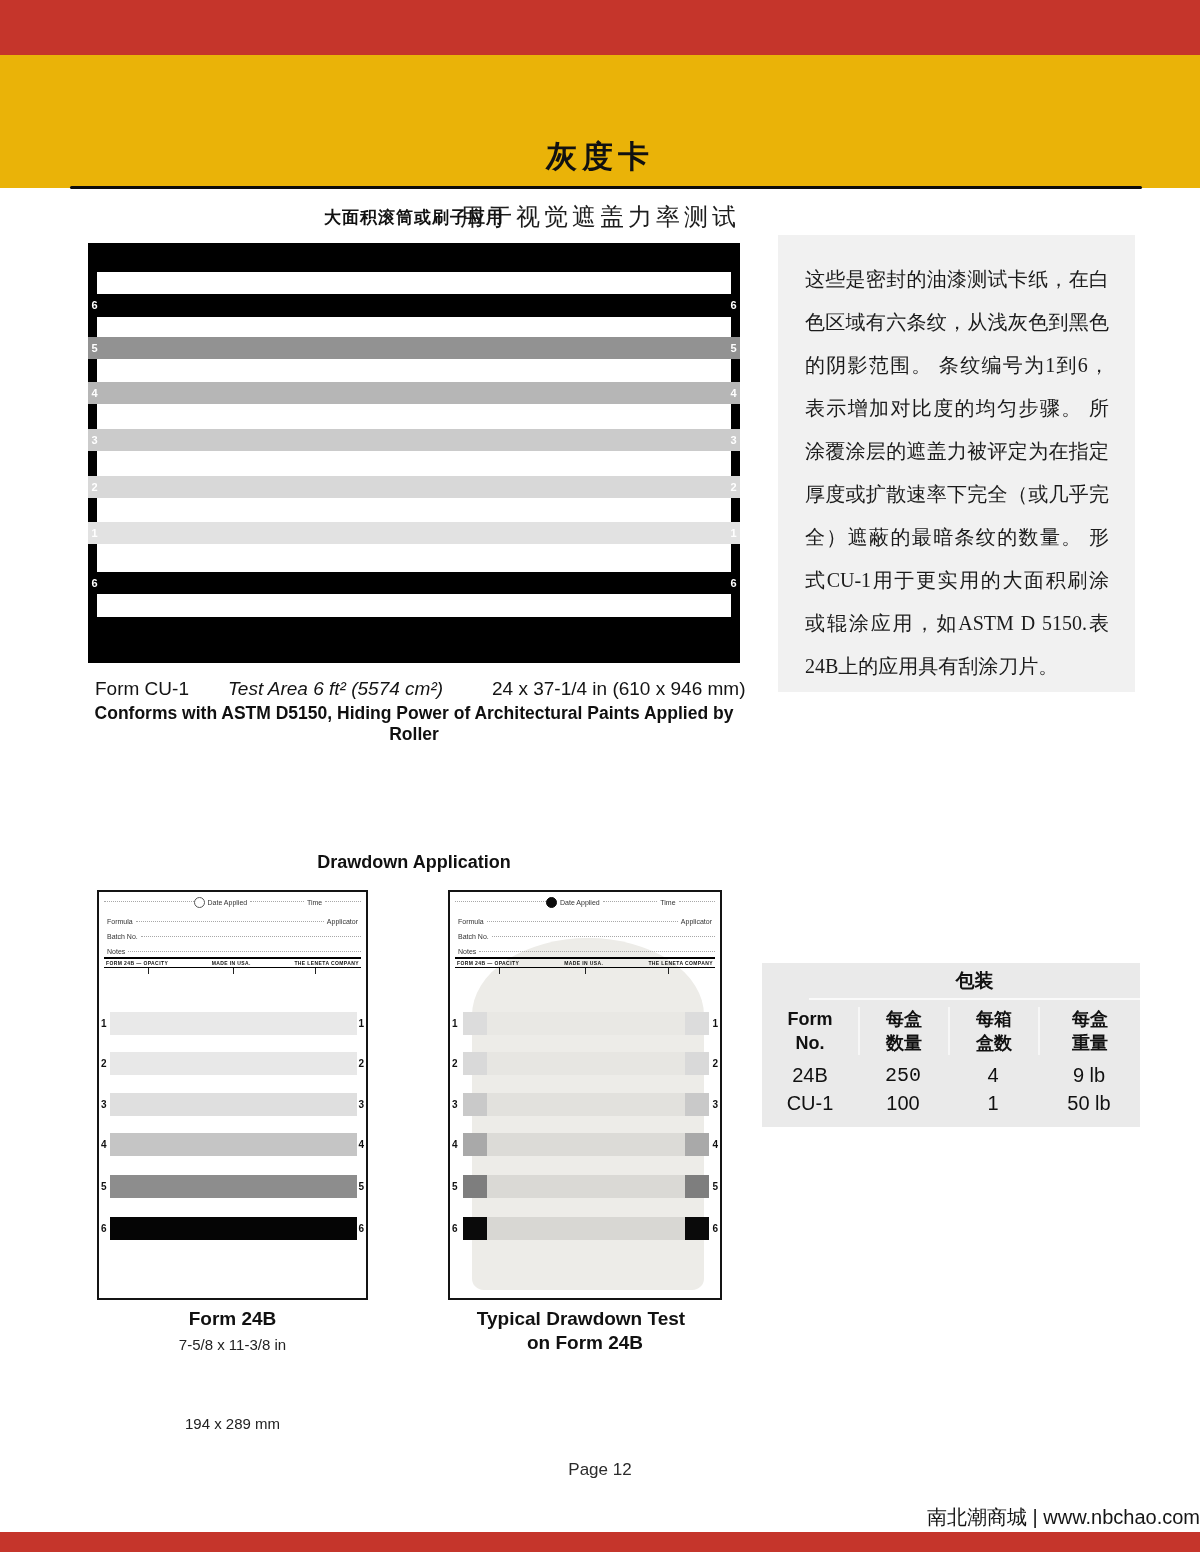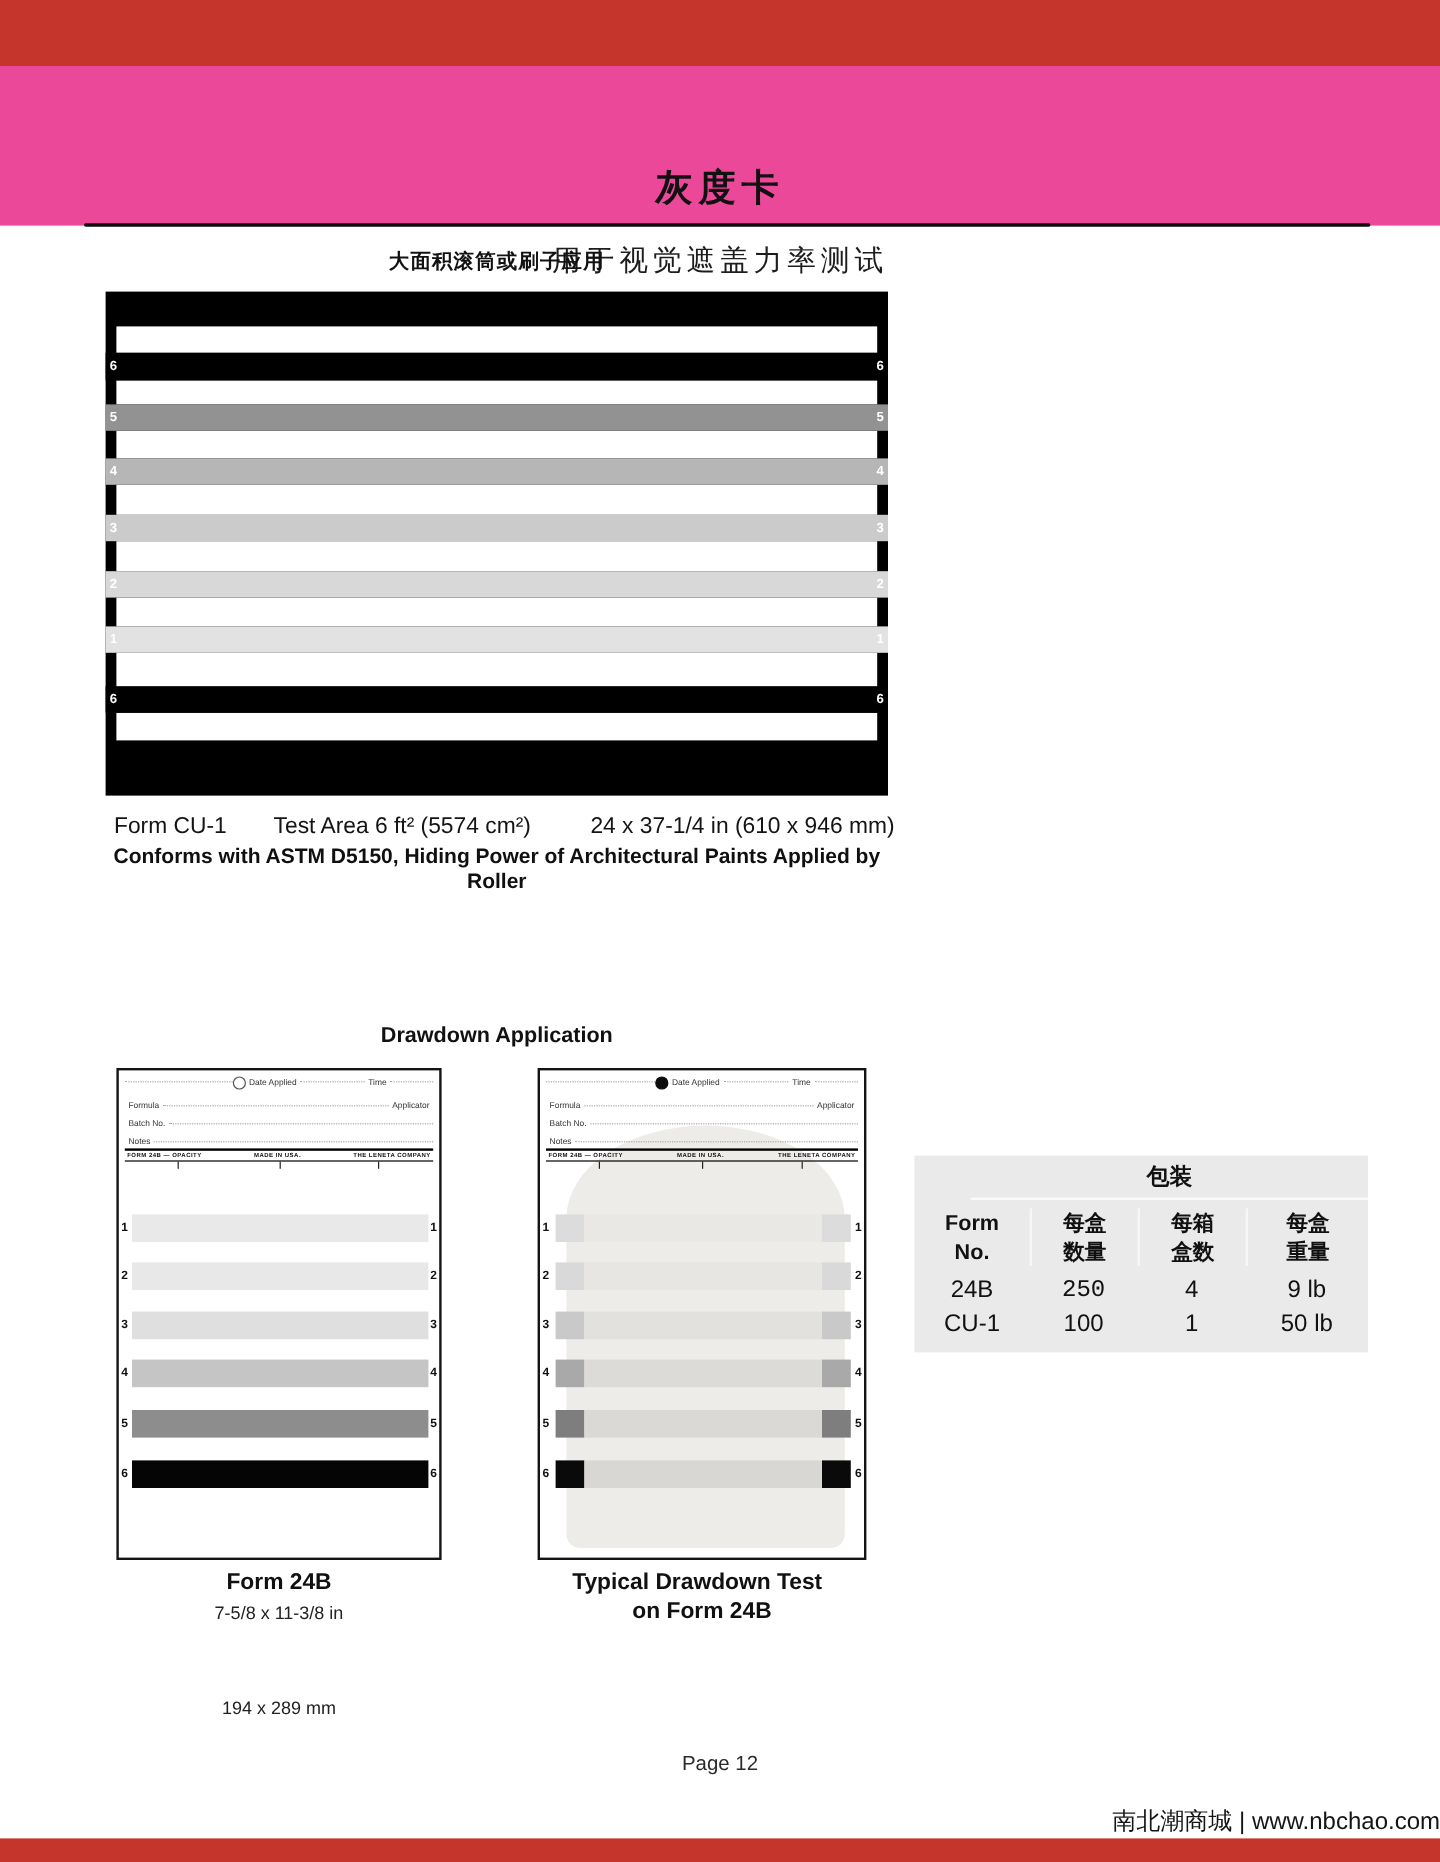--- a/index.html
+++ b/index.html
@@ -26,21 +26,21 @@
 
   
   #cu1-card{left:88px;top:243px;width:652px;height:420px;background:#000;}
   .cu1-white{position:absolute;left:9px;right:9px;background:#fff;}
   .cu1-stripe{position:absolute;left:0;right:0;}
   .cu1-num{position:absolute;width:13px;color:#fff;font-size:11px;font-weight:bold;text-align:center;}
   .cu1-num.l{left:0;} .cu1-num.r{right:0;}
 
   
   .cap1{top:678px;font-size:19px;color:#141414;white-space:nowrap;}
-  #cap-form{left:95px;} #cap-area{left:228px;} #cap-size{left:492px;}
+  #cap-form{left:95px;} #cap-area{left:228px;font-style:italic;} #cap-size{left:492px;}
   #cap-conform{left:88px;top:703px;width:652px;text-align:center;font-weight:bold;font-size:17.5px;color:#101010;}
 
   
   #desc-panel{left:778px;top:235px;width:357px;height:457px;}
   #desc-text{padding:23px 26px 0 27px;font-family:"Liberation Serif","DejaVu Serif",serif;
              font-size:20px;line-height:43px;text-align:justify;color:#1b1b1b;}
 
   
   .sm-card{position:absolute;background:#fff;border:2px solid #141414;box-sizing:border-box;}
   #blank-card{left:97px;top:890px;width:271px;height:410px;}
@@ -88,21 +88,21 @@
   #page-number{left:0;top:1460px;width:1200px;text-align:center;font-size:17px;color:#2b2b2b;}
   #footer-site{left:0;top:1504px;width:1200px;text-align:right;font-size:20px;color:#151515;}
 </style>
 </head>
 <body>
 
 <div id="page">
 
   <div id="top-bar" class="abs" style="background: rgb(197, 53, 43);"></div>
 
-  <div id="header-band" class="abs" style="background: #ec4899;">
+  <div id="header-band" class="abs" style="background: #eab308;">
     <div id="page-title" class="abs">灰度卡</div>
     <div id="title-rule" class="abs"></div>
     <div id="page-subtitle" class="abs">用于视觉遮盖力率测试</div>
   </div>
 
   <div id="cu1-label" class="abs section-label">大面积滚筒或刷子应用</div>
 
   <div id="cu1-card" class="abs">
       <div class="cu1-white" style="top: 29px; height: 22px;"></div>
       <div class="cu1-white" style="top: 74px; height: 20px;"></div>
@@ -133,20 +133,23 @@
       <div class="cu1-stripe" style="top: 329px; height: 22px; background: rgb(0, 0, 0);"></div>
       <div class="cu1-num l" style="top: 329px; height: 22px; line-height: 22px;">6</div>
       <div class="cu1-num r" style="top: 329px; height: 22px; line-height: 22px;">6</div>
     </div>
 
   <span id="cap-form" class="abs cap1">Form CU-1</span>
   <span id="cap-area" class="abs cap1">Test Area 6 ft² (5574 cm²)</span>
   <span id="cap-size" class="abs cap1">24 x 37-1/4 in (610 x 946  mm)</span>
   <div id="cap-conform" class="abs">Conforms with ASTM D5150, Hiding Power of Architectural Paints Applied by Roller</div>
 
+  <div id="desc-panel" class="abs" style="background: rgb(241, 241, 241);">
+    <div id="desc-text">这些是密封的油漆测试卡纸，在白色区域有六条纹，从浅灰色到黑色的阴影范围。 条纹编号为1到6，表示增加对比度的均匀步骤。 所涂覆涂层的遮盖力被评定为在指定厚度或扩散速率下完全（或几乎完全）遮蔽的最暗条纹的数量。 形式CU-1用于更实用的大面积刷涂或辊涂应用，如ASTM D 5150.表24B上的应用具有刮涂刀片。</div>
+  </div>
 
   <div id="drawdown-label" class="abs section-label">Drawdown Application</div>
 
   <div id="blank-card" class="sm-card">
     <div class="card-hdr">
       <div class="hrow r1">
         <div class="lead f5"></div>
         <div class="circ open"></div>
         <div class="hlbl">Date Applied</div>
         <div class="lead f3"></div>

